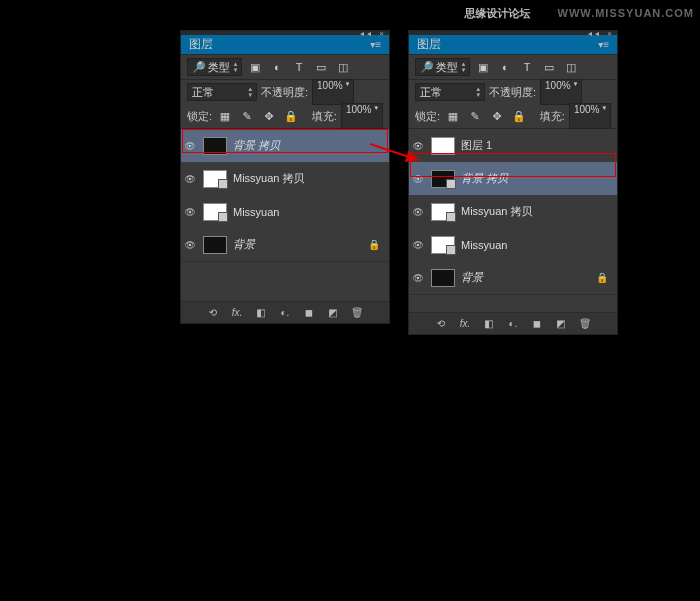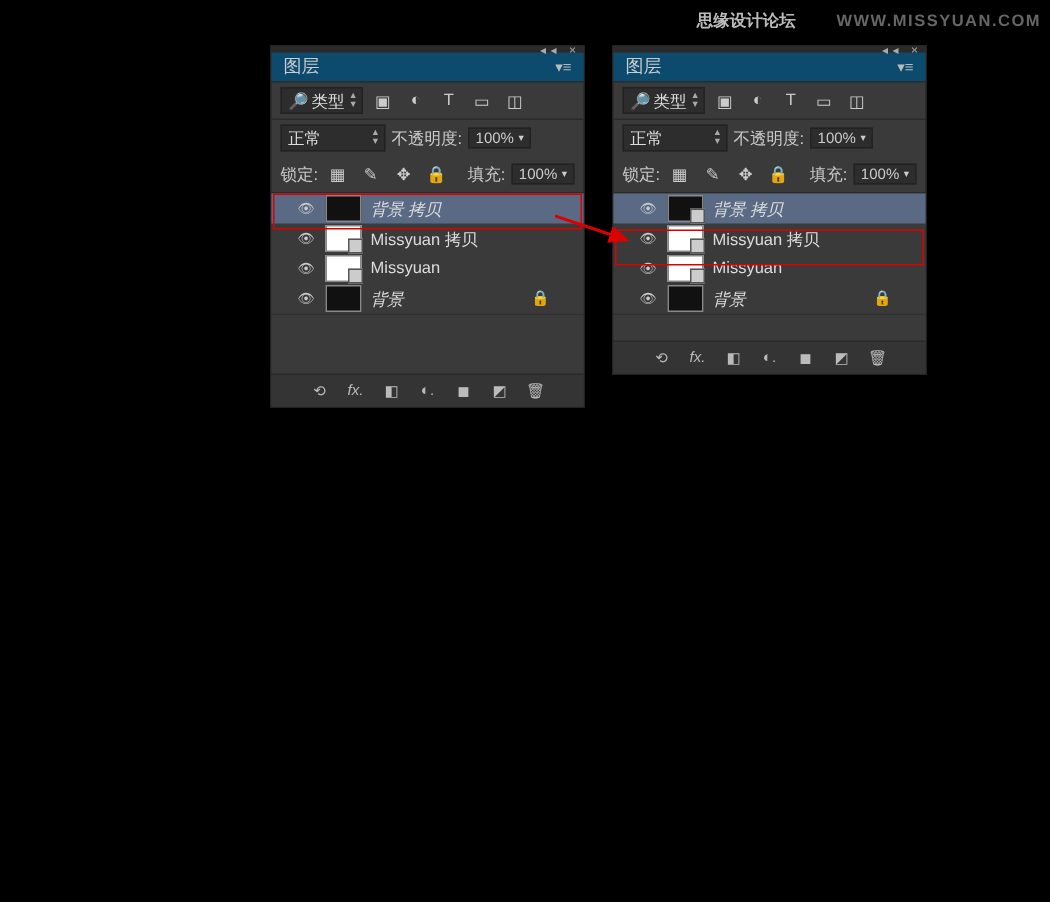--- a/index.html
+++ b/index.html
@@ -8,34 +8,34 @@
 .watermark .t1 { color: #bbb; text-align: right; }
 .watermark .t2 { color: #666; letter-spacing: 1px; padding-left: 24px; }
 
 .panel { position: absolute; background: #3a3a3a; border: 1px solid #222; box-shadow: 0 0 6px rgba(0,0,0,.6); font-size: 11px; color: #ccc; }
 .panel-left { left: 180px; top: 30px; width: 210px; }
 .panel-right { left: 408px; top: 30px; width: 210px; }
 
 .tab-strip { height: 4px; background: #2a2a2a; position: relative; }
 .tab-strip .ctrls { position: absolute; right: 2px; top: -2px; font-size: 8px; color: #aaa; letter-spacing: 3px; }
 
-.title-tab { display: flex; align-items: center; height: 20px; background: #0c4a6e; padding: 0 8px; border-bottom: 1px solid #2a2a2a; }
+.title-tab { display: flex; align-items: center; height: 20px; background: #0369a1; padding: 0 8px; border-bottom: 1px solid #2a2a2a; }
 .title-tab span { font-size: 12px; }
 .title-tab .menu { margin-left: auto; font-size: 10px; color: #bbb; }
 
 .row { display: flex; align-items: center; height: 24px; padding: 0 6px; gap: 4px; }
 .sel { display: flex; align-items: center; background: #2d2d2d; border: 1px solid #222; height: 18px; padding: 0 4px; color: #ddd; font-size: 11px; }
 .sel .arrows { margin-left: 4px; font-size: 7px; line-height: 6px; color: #aaa; }
 .iconbtn { width: 18px; height: 18px; display: flex; align-items: center; justify-content: center; color: #ccc; font-size: 11px; }
-.pct { display: flex; align-items: center; background: #2d2d2d; border: 1px solid #222; height: 14px; padding: 0 4px; font-size: 10px; }
+.pct { display: flex; background: #2d2d2d; border: 1px solid #222; height: 26px; padding: 0 4px; font-size: 10px; }
 .label { font-size: 11px; color: #ccc; text-align: right; }
 .sep { height: 1px; background: #2a2a2a; }
 
 .layers { background: #3a3a3a; }
-.layer { display: flex; align-items: center; height: 20px; padding: 0 16px; gap: 6px; }
+.layer { display: flex; align-items: center; height: 33px; padding: 0 2px; gap: 6px; }
 .layer.sel-hi { background: #5a6a85; }
 .eye { width: 14px; text-align: center; font-size: 10px; color: #ccc; }
 .thumb { width: 24px; height: 18px; border: 1px solid #888; background: #111; display: flex; align-items: center; justify-content: center; }
 .thumb.white { background: #fff; }
 .thumb.linked { position: relative; }
 .thumb.linked::after { content: ""; position: absolute; right: -2px; bottom: -2px; width: 8px; height: 8px; background: #ccc; border: 1px solid #555; }
 .lname { font-size: 11px; color: #ddd; font-style: italic; }
 .lname.ni { font-style: normal; }
 .lock-i { margin-left: auto; font-size: 10px; color: #aaa; padding-right: 6px; }
 
@@ -184,20 +184,25 @@
     <div class="iconbtn">🔒</div>
     <span class="label" style="margin-left:auto">填充:</span>
     <div class="pct">
         <span>100%</span>
         <span style="margin-left:3px;font-size:7px">▾</span>
       </div>
   </div>
   <div class="sep"></div>
 
   <div class="layers" style="position:relative">
+    <div class="layer">
+      <span class="eye eye-icon"></span>
+      <div class="thumb white"></div>
+      <span class="lname ni">图层 1</span>
+    </div>
     <div class="layer sel-hi">
       <span class="eye eye-icon"></span>
       <div class="thumb linked"></div>
       <span class="lname">背景 拷贝</span>
     </div>
     <div class="layer">
       <span class="eye eye-icon"></span>
       <div class="thumb white linked"></div>
       <span class="lname ni">Missyuan 拷贝</span>
     </div>

